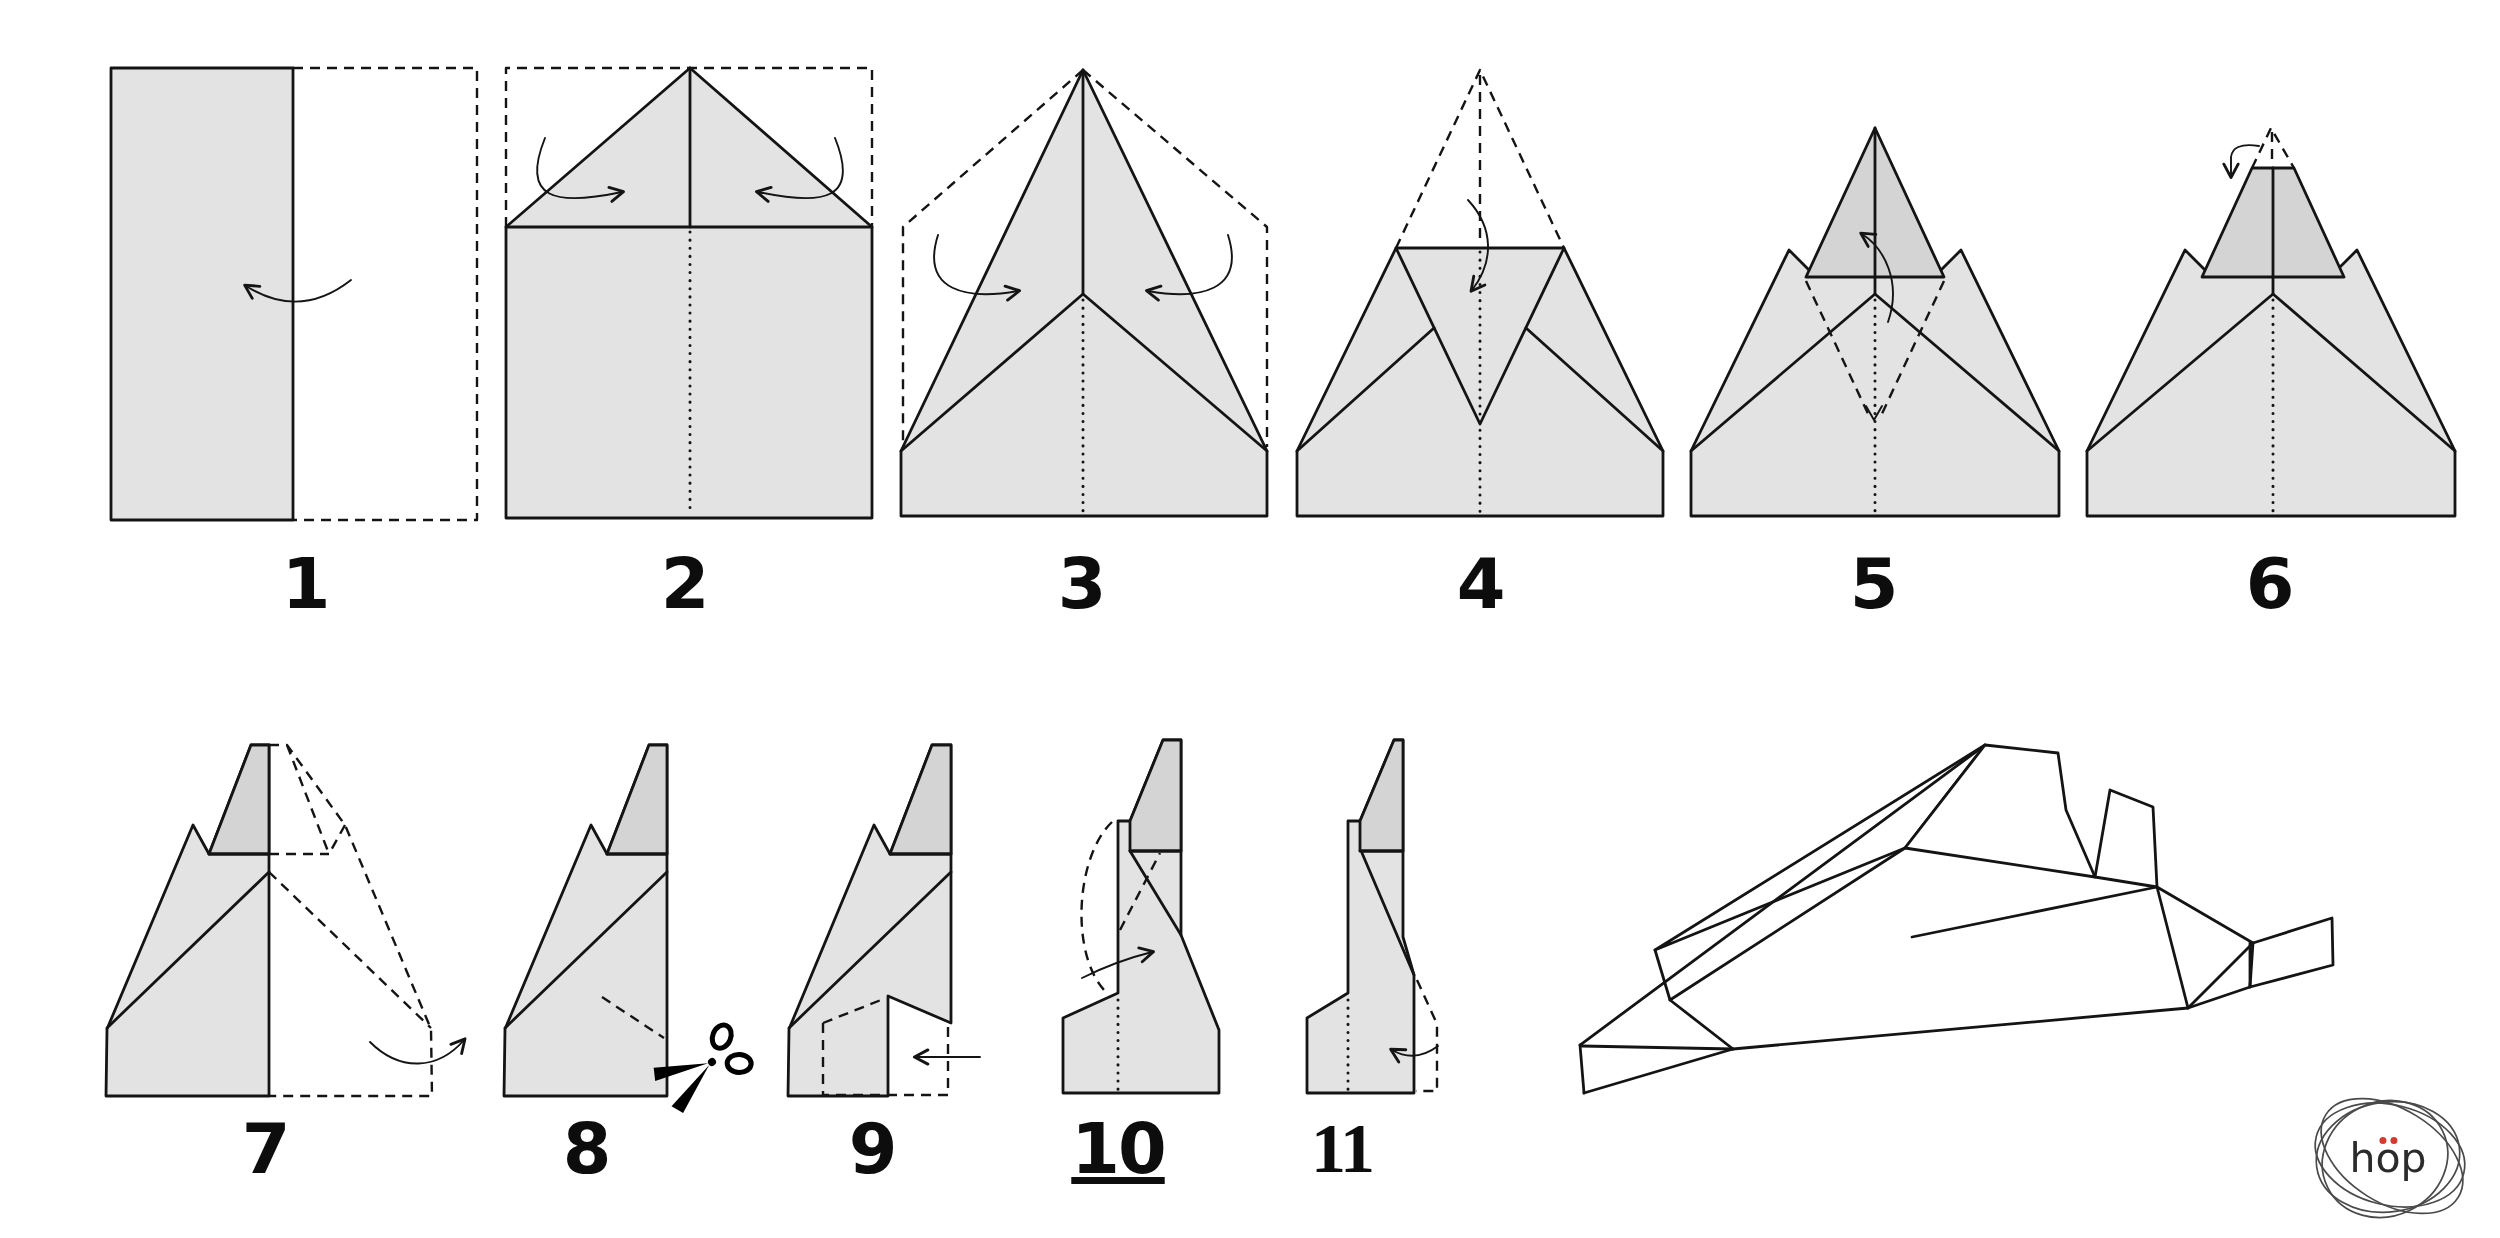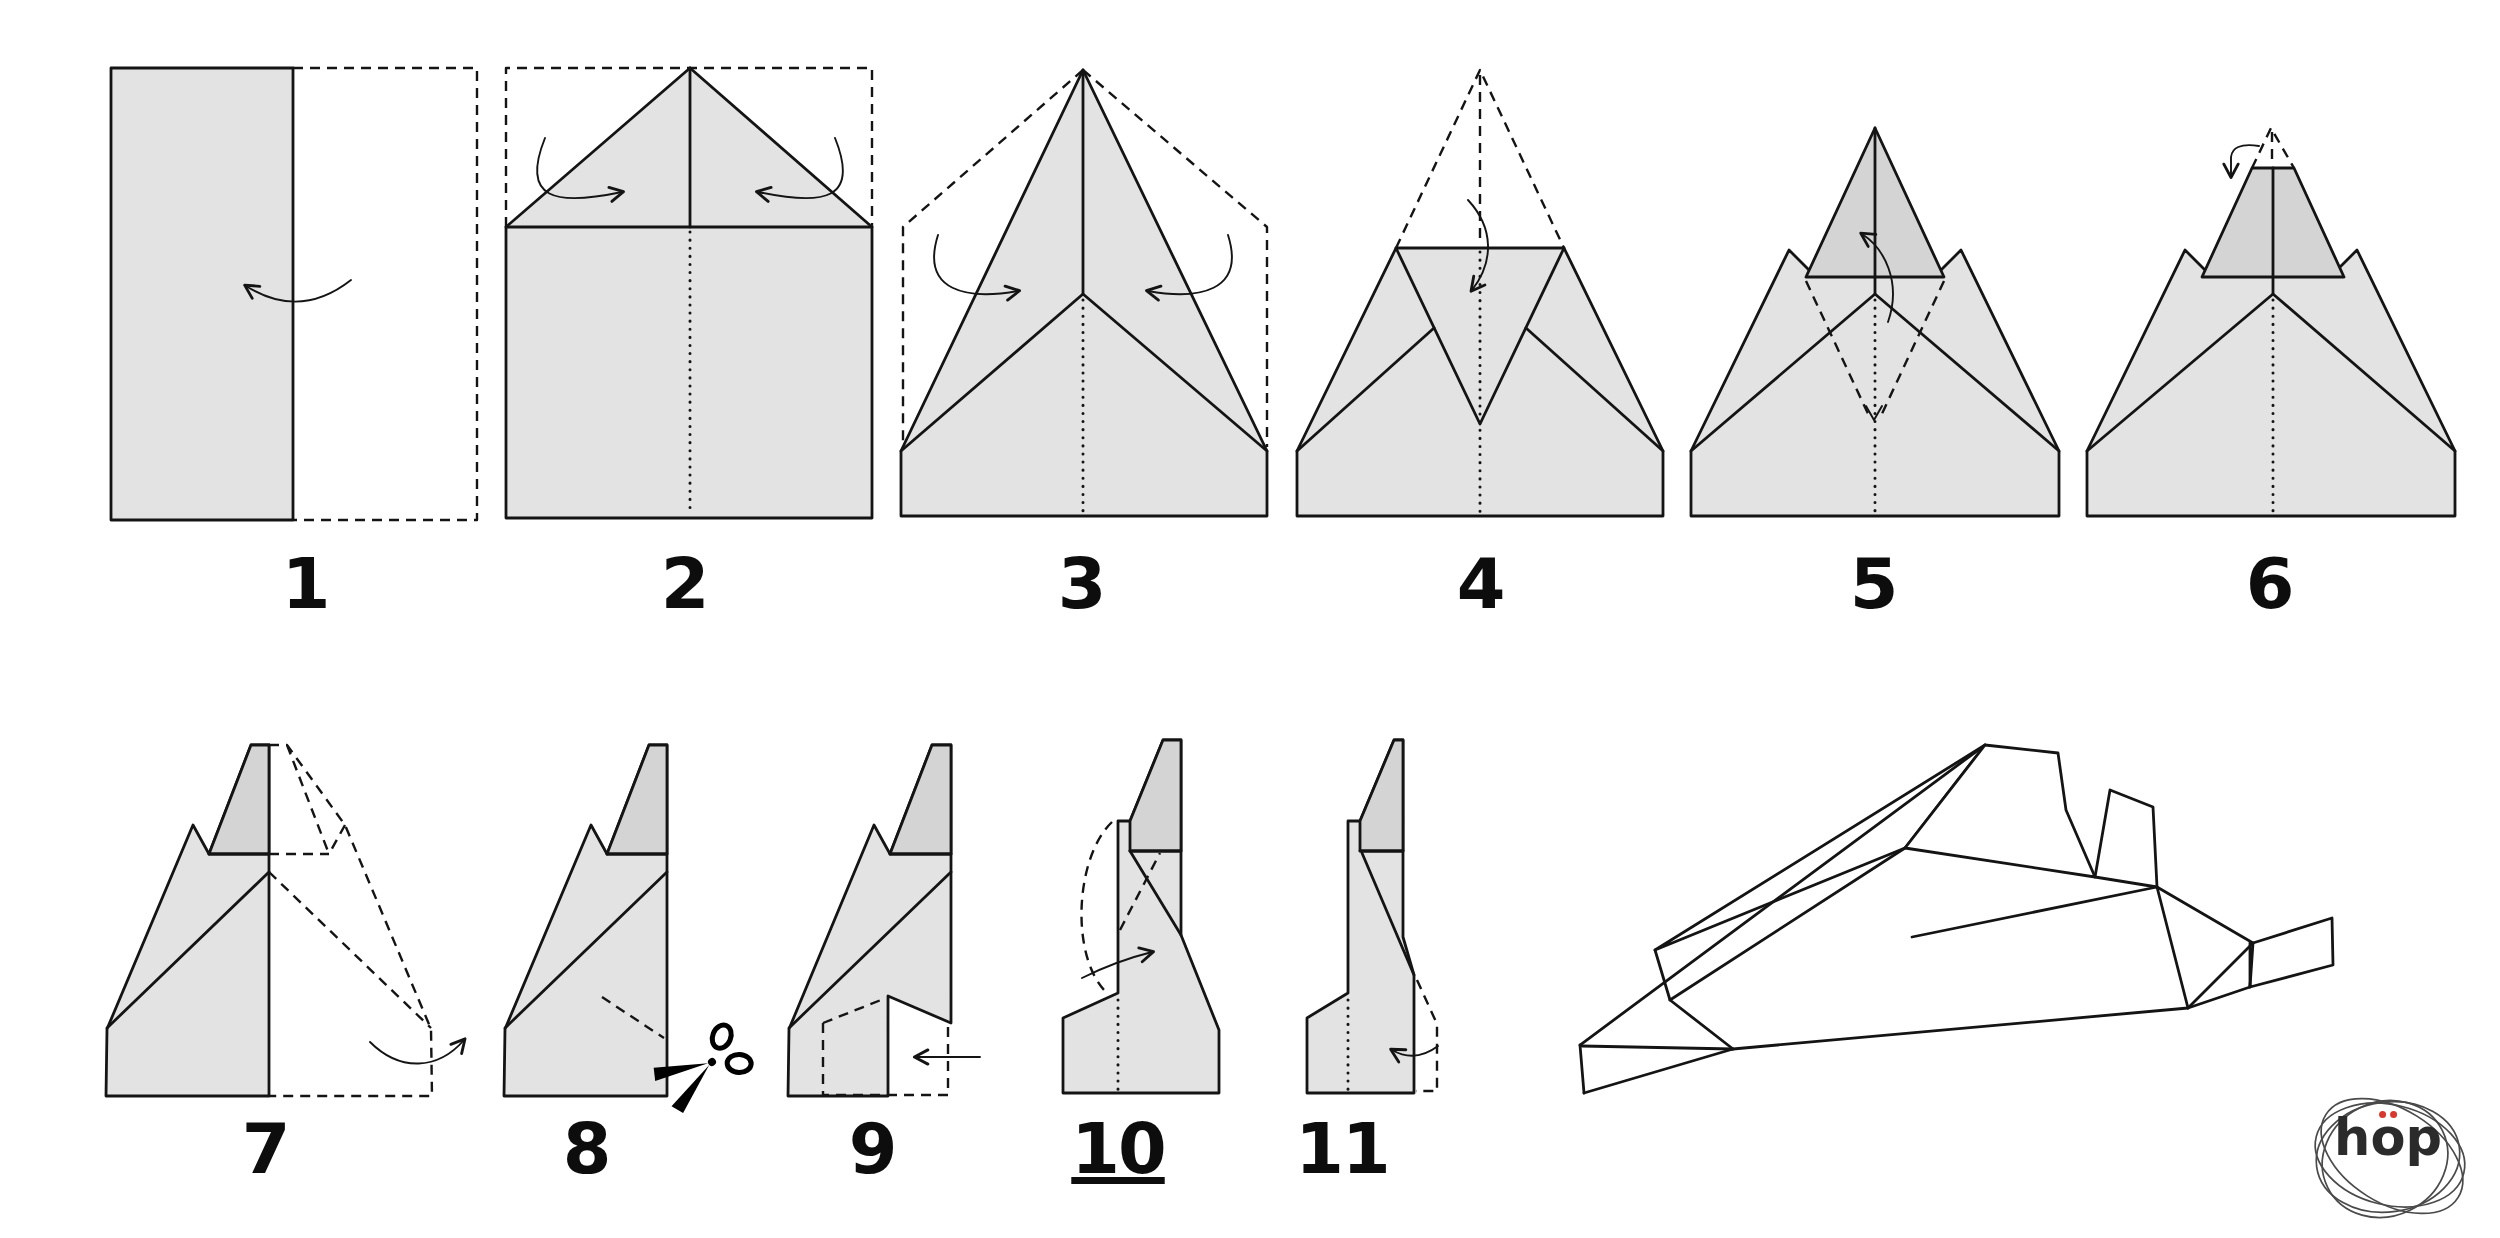--- a/index.html
+++ b/index.html
@@ -15,22 +15,22 @@
   .dot  {fill:none;stroke:var(--line,#141414);stroke-width:3;stroke-dasharray:0.1 8;stroke-linecap:round;}
   .arr  {fill:none;stroke:var(--line,#141414);stroke-width:1.9;stroke-linecap:round;}
   .planeline{fill:#ffffff;stroke:var(--line,#141414);stroke-width:2.8;stroke-linejoin:round;}
   .planeopen{fill:none;stroke:var(--line,#141414);stroke-width:2.8;stroke-linejoin:round;stroke-linecap:round;}
   .scrib{fill:none;stroke:#4a4a4a;stroke-width:1.7;}
   .sciss{fill:#000;stroke:none;}
   .scissh{fill:none;stroke:#000;stroke-width:5;}
 
   .step-number{position:absolute;transform:translateX(-50%);font-size:70px;font-weight:700;
                color:#0d0d0d;line-height:1;letter-spacing:-2px;}
-  .logo-text{position:absolute;left:2388px;top:1112px;transform:translateX(-50%);
-             font-size:51px;font-weight:700;color:var(--logo-text,#2b2b2b);line-height:1;letter-spacing:0;}
+  .logo-text{position:absolute;left:2388px;top:1138px;transform:translateX(-50%);
+             font-size:41px;font-weight:400;color:var(--logo-text,#2b2b2b);line-height:1;letter-spacing:0;}
   .logo-text .o-wrap{position:relative;display:inline-block;}
   .logo-text .dots{position:absolute;left:50%;top:-1px;transform:translateX(-50%);display:flex;gap:4px;}
   .logo-text .dots i{display:block;width:7px;height:7px;border-radius:50%;background:var(--accent-red,#d63a2f);}
 </style>
 </head>
 <body>
 
 <div class="stage">
 
   <svg width="2500" height="1238" viewBox="0 0 2500 1238">
@@ -177,21 +177,21 @@
   <div class="step-number" style="left:305px;top:549px;">1</div>
   <div class="step-number" style="left:684px;top:549px;">2</div>
   <div class="step-number" style="left:1081px;top:549px;">3</div>
   <div class="step-number" style="left:1480px;top:549px;">4</div>
   <div class="step-number" style="left:1873px;top:549px;">5</div>
   <div class="step-number" style="left:2269px;top:549px;">6</div>
   <div class="step-number" style="left:265px;top:1114px;">7</div>
   <div class="step-number" style="left:586px;top:1114px;">8</div>
   <div class="step-number" style="left:872px;top:1114px;">9</div>
   <div class="step-number" style="left:1118px;top:1114px;text-decoration:underline;">10</div>
-  <div class="step-number" style="left:1342px;top:1114px;">11</div>
+  <div class="step-number" style="left:1342px;top:1114px;font-family:Liberation Serif, serif;">11</div>
 
   <div class="logo-text">
     <span>h</span><span class="o-wrap"><span>o</span><span class="dots">
           <i></i>
           <i></i>
         </span></span><span>p</span>
   </div>
 
 </div>
 

